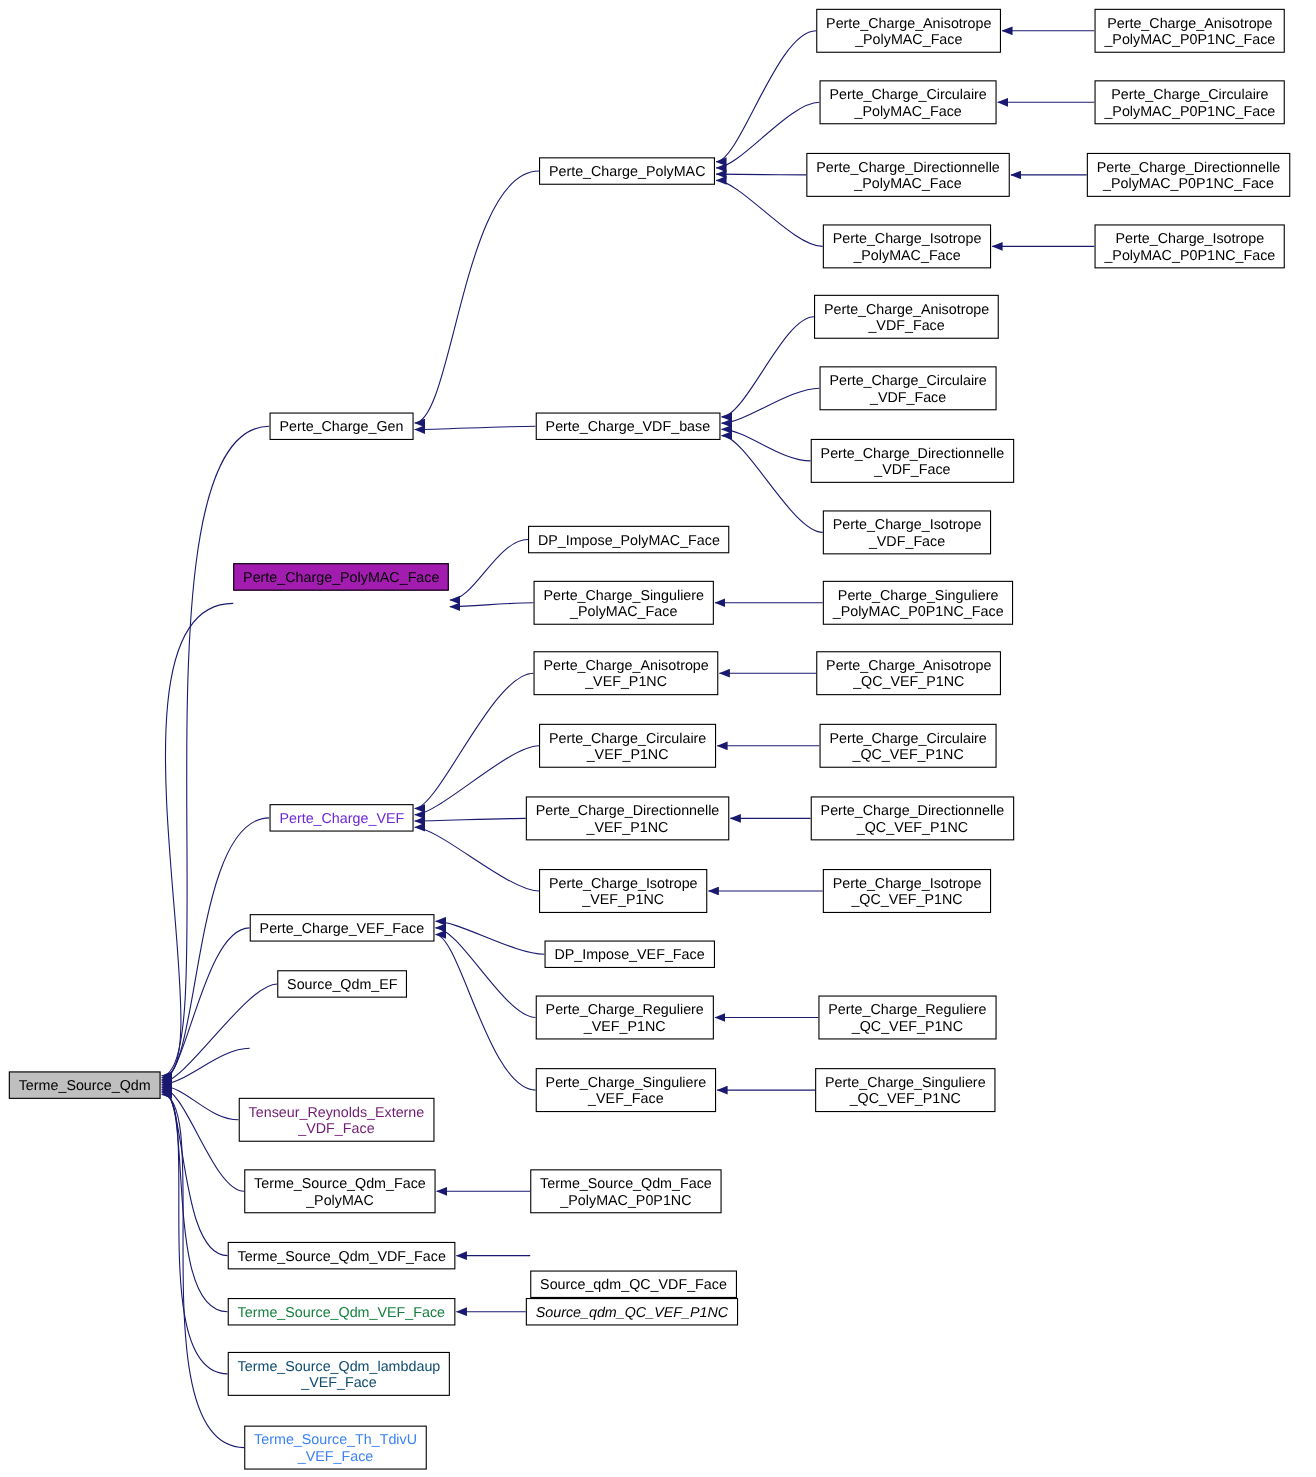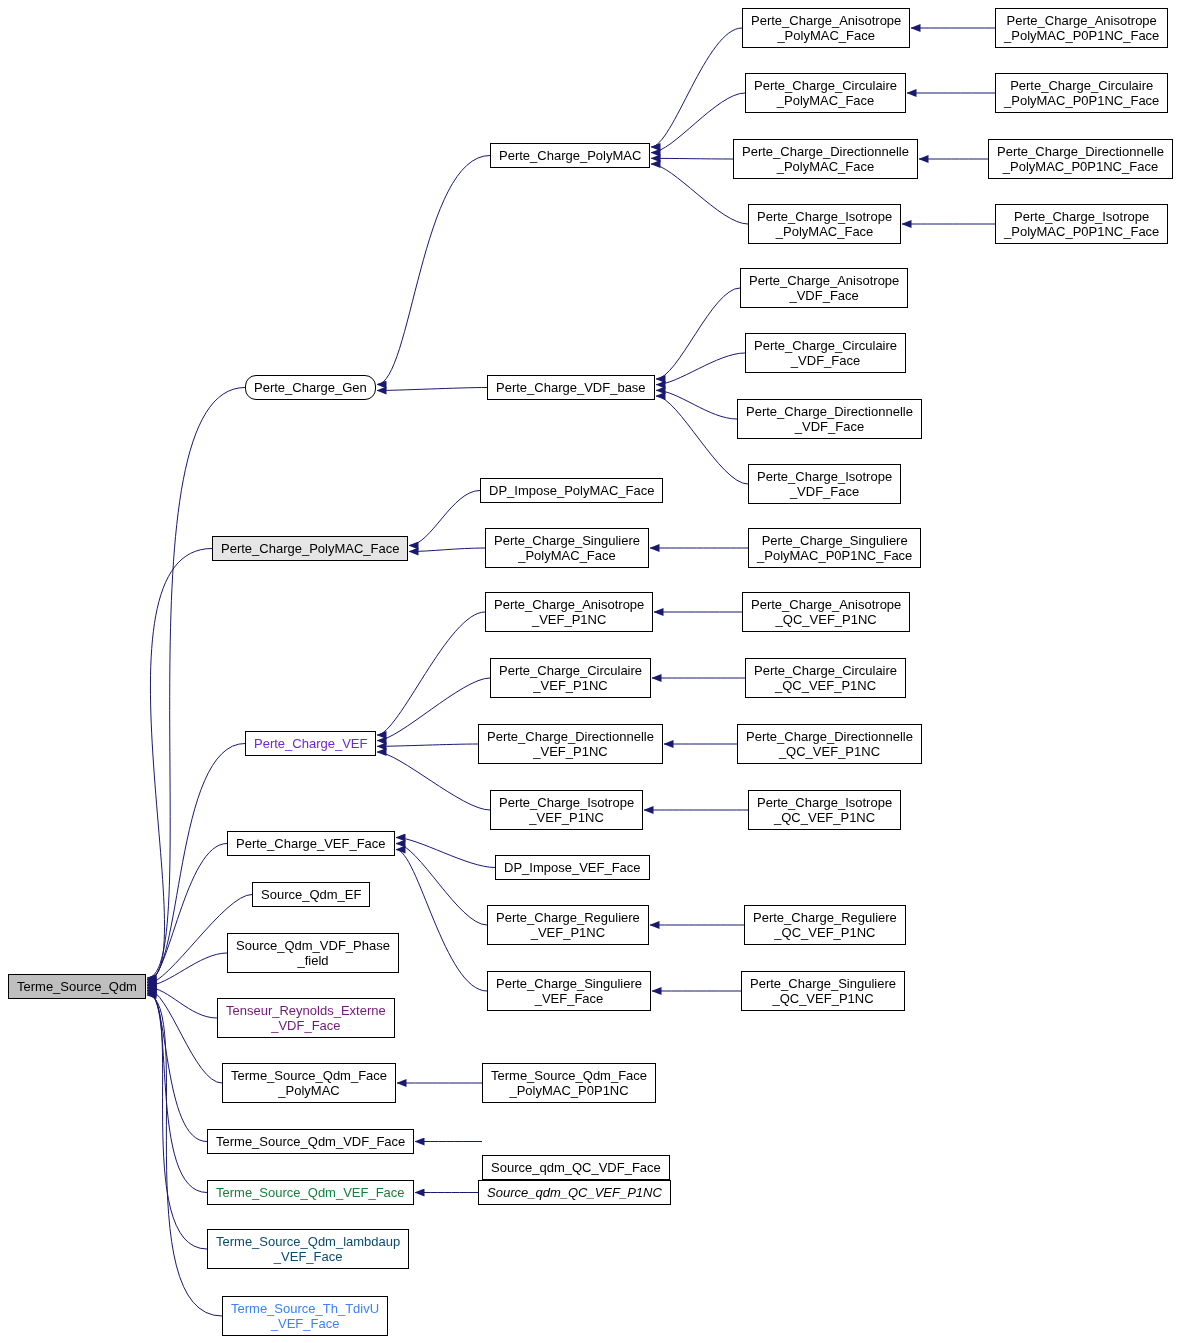--- a/index.html
+++ b/index.html
@@ -79,21 +79,21 @@
       <path d="M 744,925 C 716,925 672,925 650,925" class="edge" stroke="#191970" marker-end="url(#arrow)"></path>
       <path d="M 741,991 C 713,991 674,991 652,991" class="edge" stroke="#191970" marker-end="url(#arrow)"></path>
       <path d="M 482,1083 C 454,1083 419,1083 397,1083" class="edge" stroke="#191970" marker-end="url(#arrow)"></path>
       <path d="M 482,1141.5 C 454,1141.5 437,1141.5 415,1141.5" class="edge" stroke="#191970" marker-end="url(#arrow)"></path>
       <path d="M 478,1192.5 C 450,1192.5 437,1192.5 415,1192.5" class="edge" stroke="#191970" marker-end="url(#arrow)"></path>
     </svg>
 
 <div class="node root" style="left: 8px; top: 974px; background: rgb(191, 191, 191); border-color: rgb(0, 0, 0); color: rgb(0, 0, 0);">
       <div class="node-line">Terme_Source_Qdm</div>
     </div>
-    <div class="node" style="left: 245px; top: 375px; background: rgb(255, 255, 255); border-color: rgb(0, 0, 0); color: rgb(0, 0, 0); border-radius: 11px;">
+    <div class="node" style="left: 245px; top: 375px; background: rgb(255, 255, 255); border-color: rgb(0, 0, 0); color: rgb(0, 0, 0);">
       <div class="node-line">Perte_Charge_Gen</div>
     </div>
     <div class="node" style="left: 490px; top: 143px; background: rgb(255, 255, 255); border-color: rgb(0, 0, 0); color: rgb(0, 0, 0);">
       <div class="node-line">Perte_Charge_PolyMAC</div>
     </div>
     <div class="node" style="left: 742px; top: 8px; background: rgb(255, 255, 255); border-color: rgb(0, 0, 0); color: rgb(0, 0, 0);">
       <div class="node-line">Perte_Charge_Anisotrope</div>
       <div class="node-line">_PolyMAC_Face</div>
     </div>
     <div class="node" style="left: 995px; top: 8px; background: rgb(255, 255, 255); border-color: rgb(0, 0, 0); color: rgb(0, 0, 0);">
@@ -136,21 +136,21 @@
       <div class="node-line">_VDF_Face</div>
     </div>
     <div class="node" style="left: 737px; top: 399px; background: rgb(255, 255, 255); border-color: rgb(0, 0, 0); color: rgb(0, 0, 0);">
       <div class="node-line">Perte_Charge_Directionnelle</div>
       <div class="node-line">_VDF_Face</div>
     </div>
     <div class="node" style="left: 748px; top: 464px; background: rgb(255, 255, 255); border-color: rgb(0, 0, 0); color: rgb(0, 0, 0);">
       <div class="node-line">Perte_Charge_Isotrope</div>
       <div class="node-line">_VDF_Face</div>
     </div>
-    <div class="node" style="left: 212px; top: 536px; background: #e5e5e5; border-color: rgb(0, 0, 0); color: rgb(0, 0, 0);">
+    <div class="node" style="left: 212px; top: 512px; background: #a21caf; border-color: rgb(0, 0, 0); color: rgb(0, 0, 0);">
       <div class="node-line">Perte_Charge_PolyMAC_Face</div>
     </div>
     <div class="node" style="left: 480px; top: 478px; background: rgb(255, 255, 255); border-color: rgb(0, 0, 0); color: rgb(0, 0, 0);">
       <div class="node-line">DP_Impose_PolyMAC_Face</div>
     </div>
     <div class="node" style="left: 485px; top: 528px; background: rgb(255, 255, 255); border-color: rgb(0, 0, 0); color: rgb(0, 0, 0);">
       <div class="node-line">Perte_Charge_Singuliere</div>
       <div class="node-line">_PolyMAC_Face</div>
     </div>
     <div class="node" style="left: 748px; top: 528px; background: rgb(255, 255, 255); border-color: rgb(0, 0, 0); color: rgb(0, 0, 0);">
@@ -209,24 +209,20 @@
     <div class="node" style="left: 487px; top: 971px; background: rgb(255, 255, 255); border-color: rgb(0, 0, 0); color: rgb(0, 0, 0);">
       <div class="node-line">Perte_Charge_Singuliere</div>
       <div class="node-line">_VEF_Face</div>
     </div>
     <div class="node" style="left: 741px; top: 971px; background: rgb(255, 255, 255); border-color: rgb(0, 0, 0); color: rgb(0, 0, 0);">
       <div class="node-line">Perte_Charge_Singuliere</div>
       <div class="node-line">_QC_VEF_P1NC</div>
     </div>
     <div class="node" style="left: 252px; top: 882px; background: rgb(255, 255, 255); border-color: rgb(0, 0, 0); color: rgb(0, 0, 0);">
       <div class="node-line">Source_Qdm_EF</div>
-    </div>
-    <div class="node" style="left: 227px; top: 933px; background: rgb(255, 255, 255); border-color: rgb(0, 0, 0); color: rgb(0, 0, 0);">
-      <div class="node-line">Source_Qdm_VDF_Phase</div>
-      <div class="node-line">_field</div>
     </div>
     <div class="node" style="left: 217px; top: 998px; background: rgb(255, 255, 255); border-color: rgb(0, 0, 0); color: #701a75;">
       <div class="node-line">Tenseur_Reynolds_Externe</div>
       <div class="node-line">_VDF_Face</div>
     </div>
     <div class="node" style="left: 222px; top: 1063px; background: rgb(255, 255, 255); border-color: rgb(0, 0, 0); color: rgb(0, 0, 0);">
       <div class="node-line">Terme_Source_Qdm_Face</div>
       <div class="node-line">_PolyMAC</div>
     </div>
     <div class="node" style="left: 482px; top: 1063px; background: rgb(255, 255, 255); border-color: rgb(0, 0, 0); color: rgb(0, 0, 0);">

